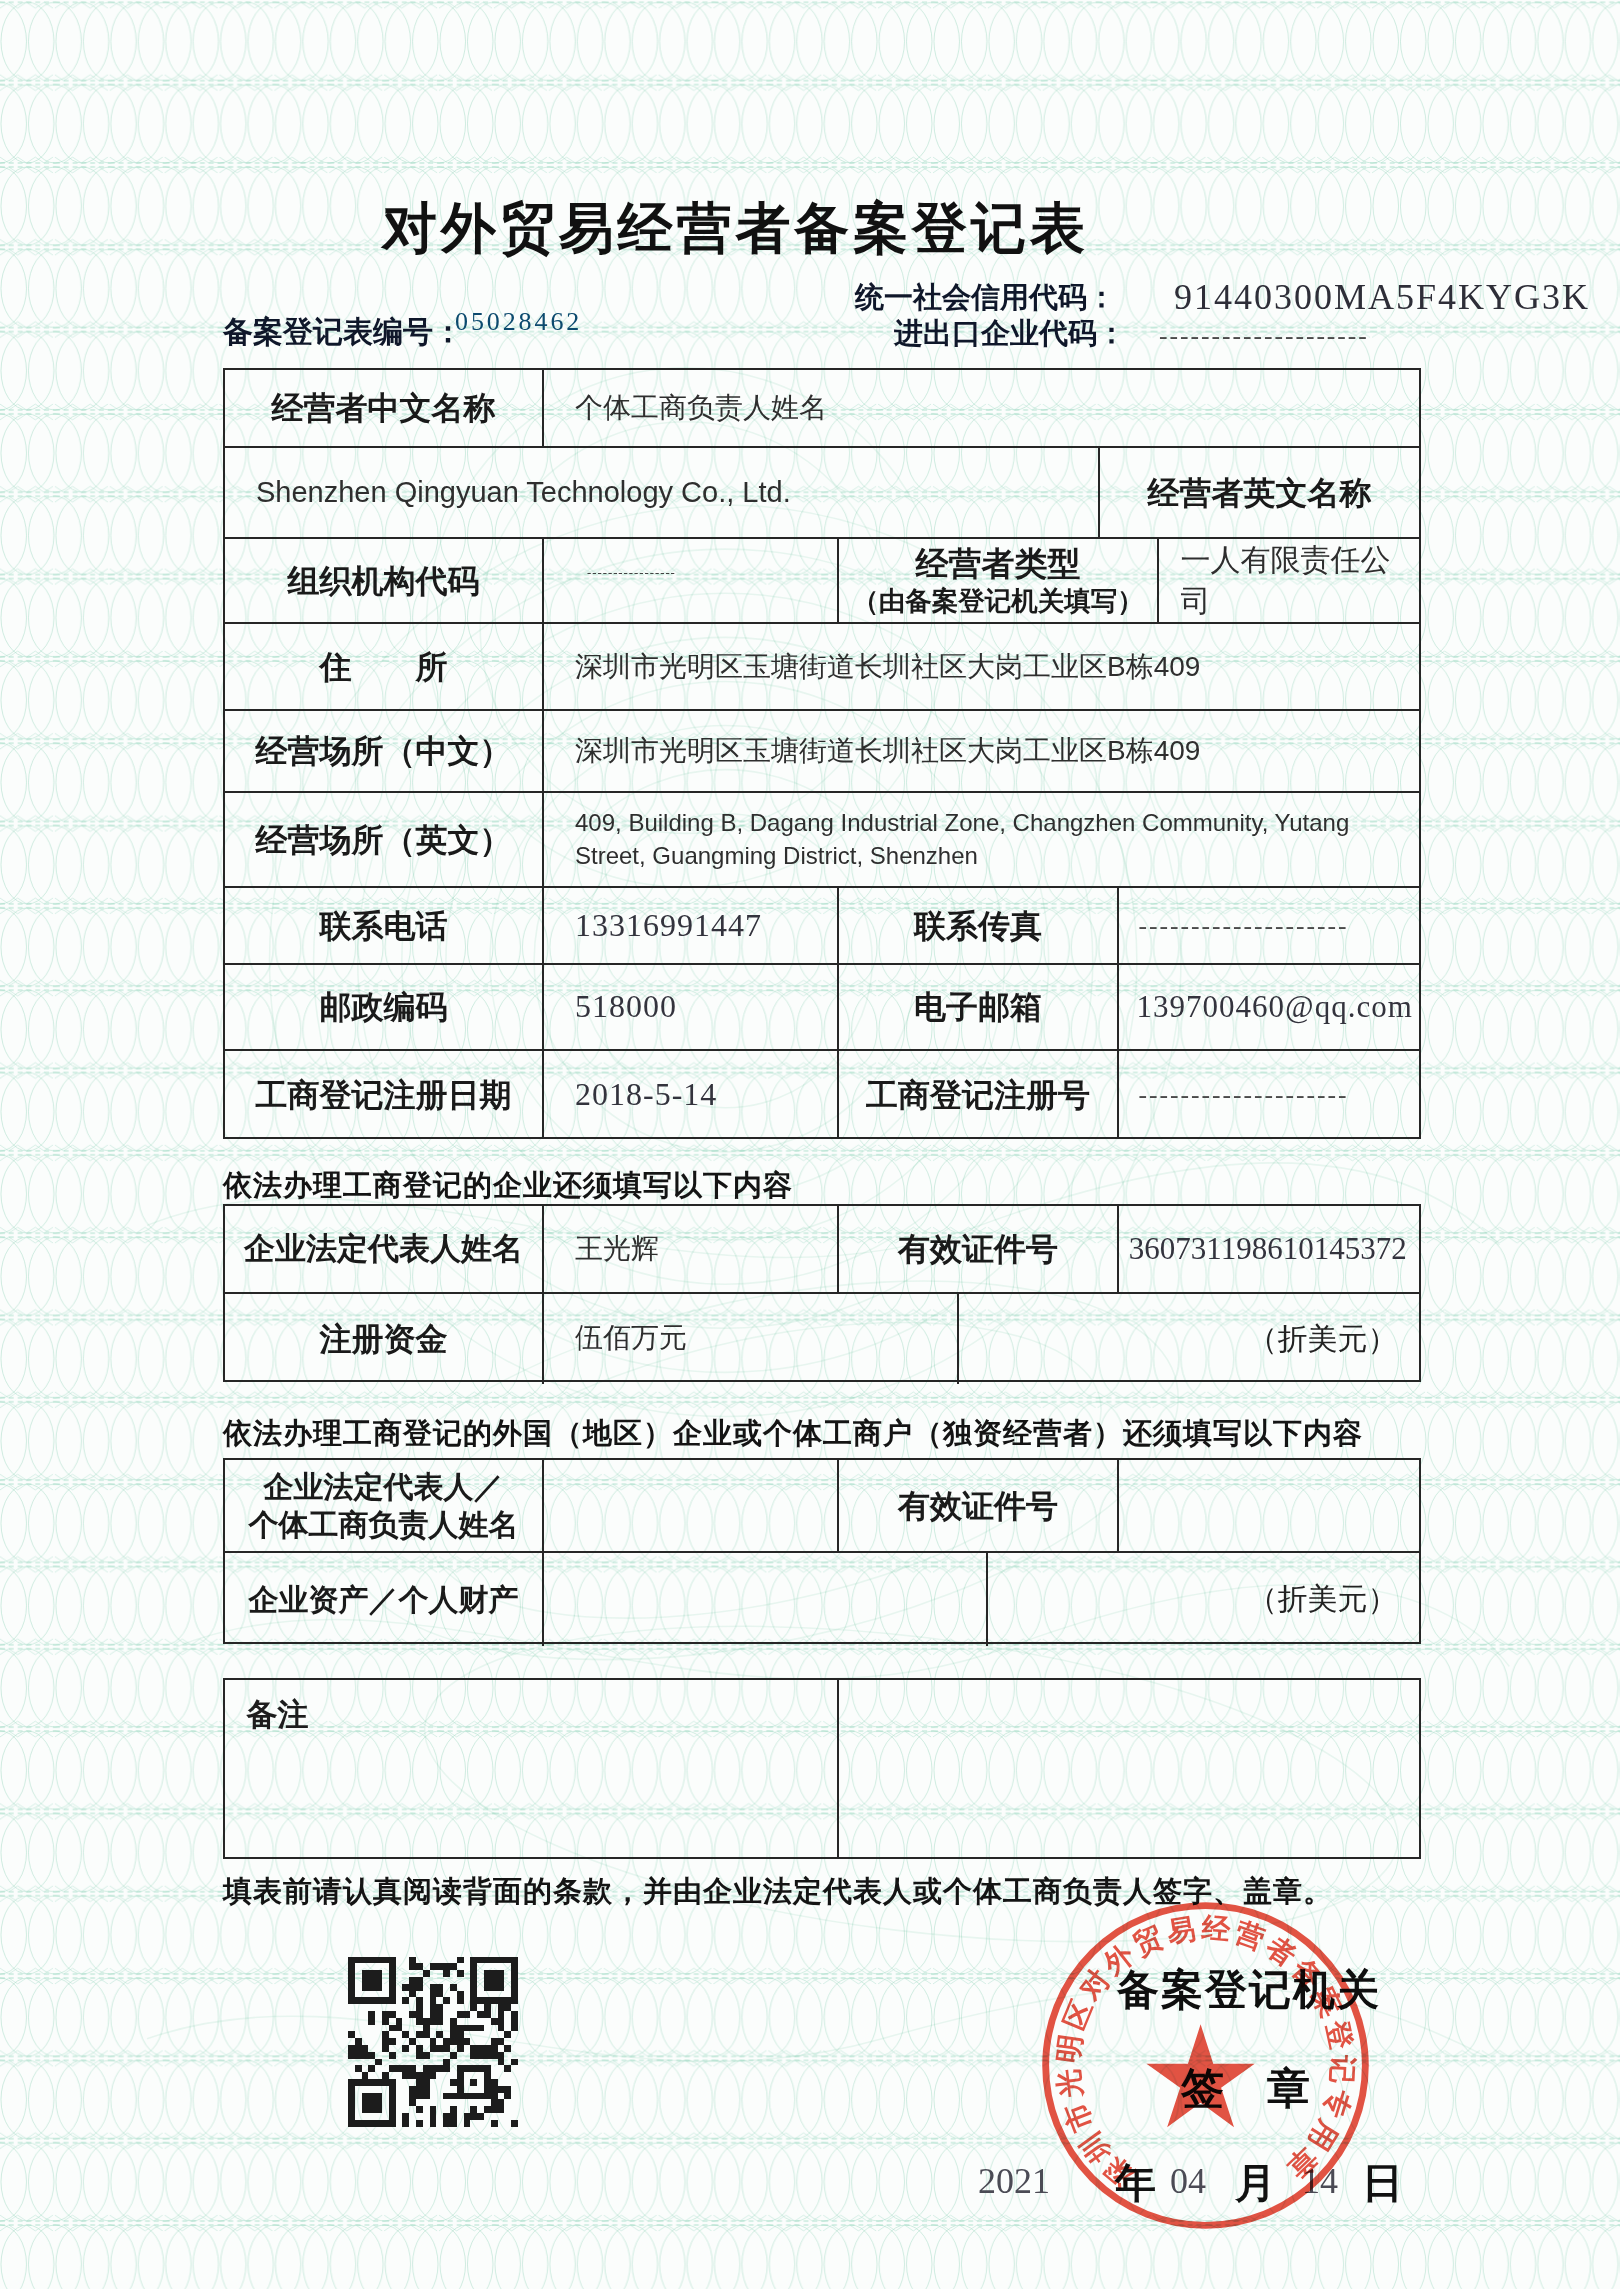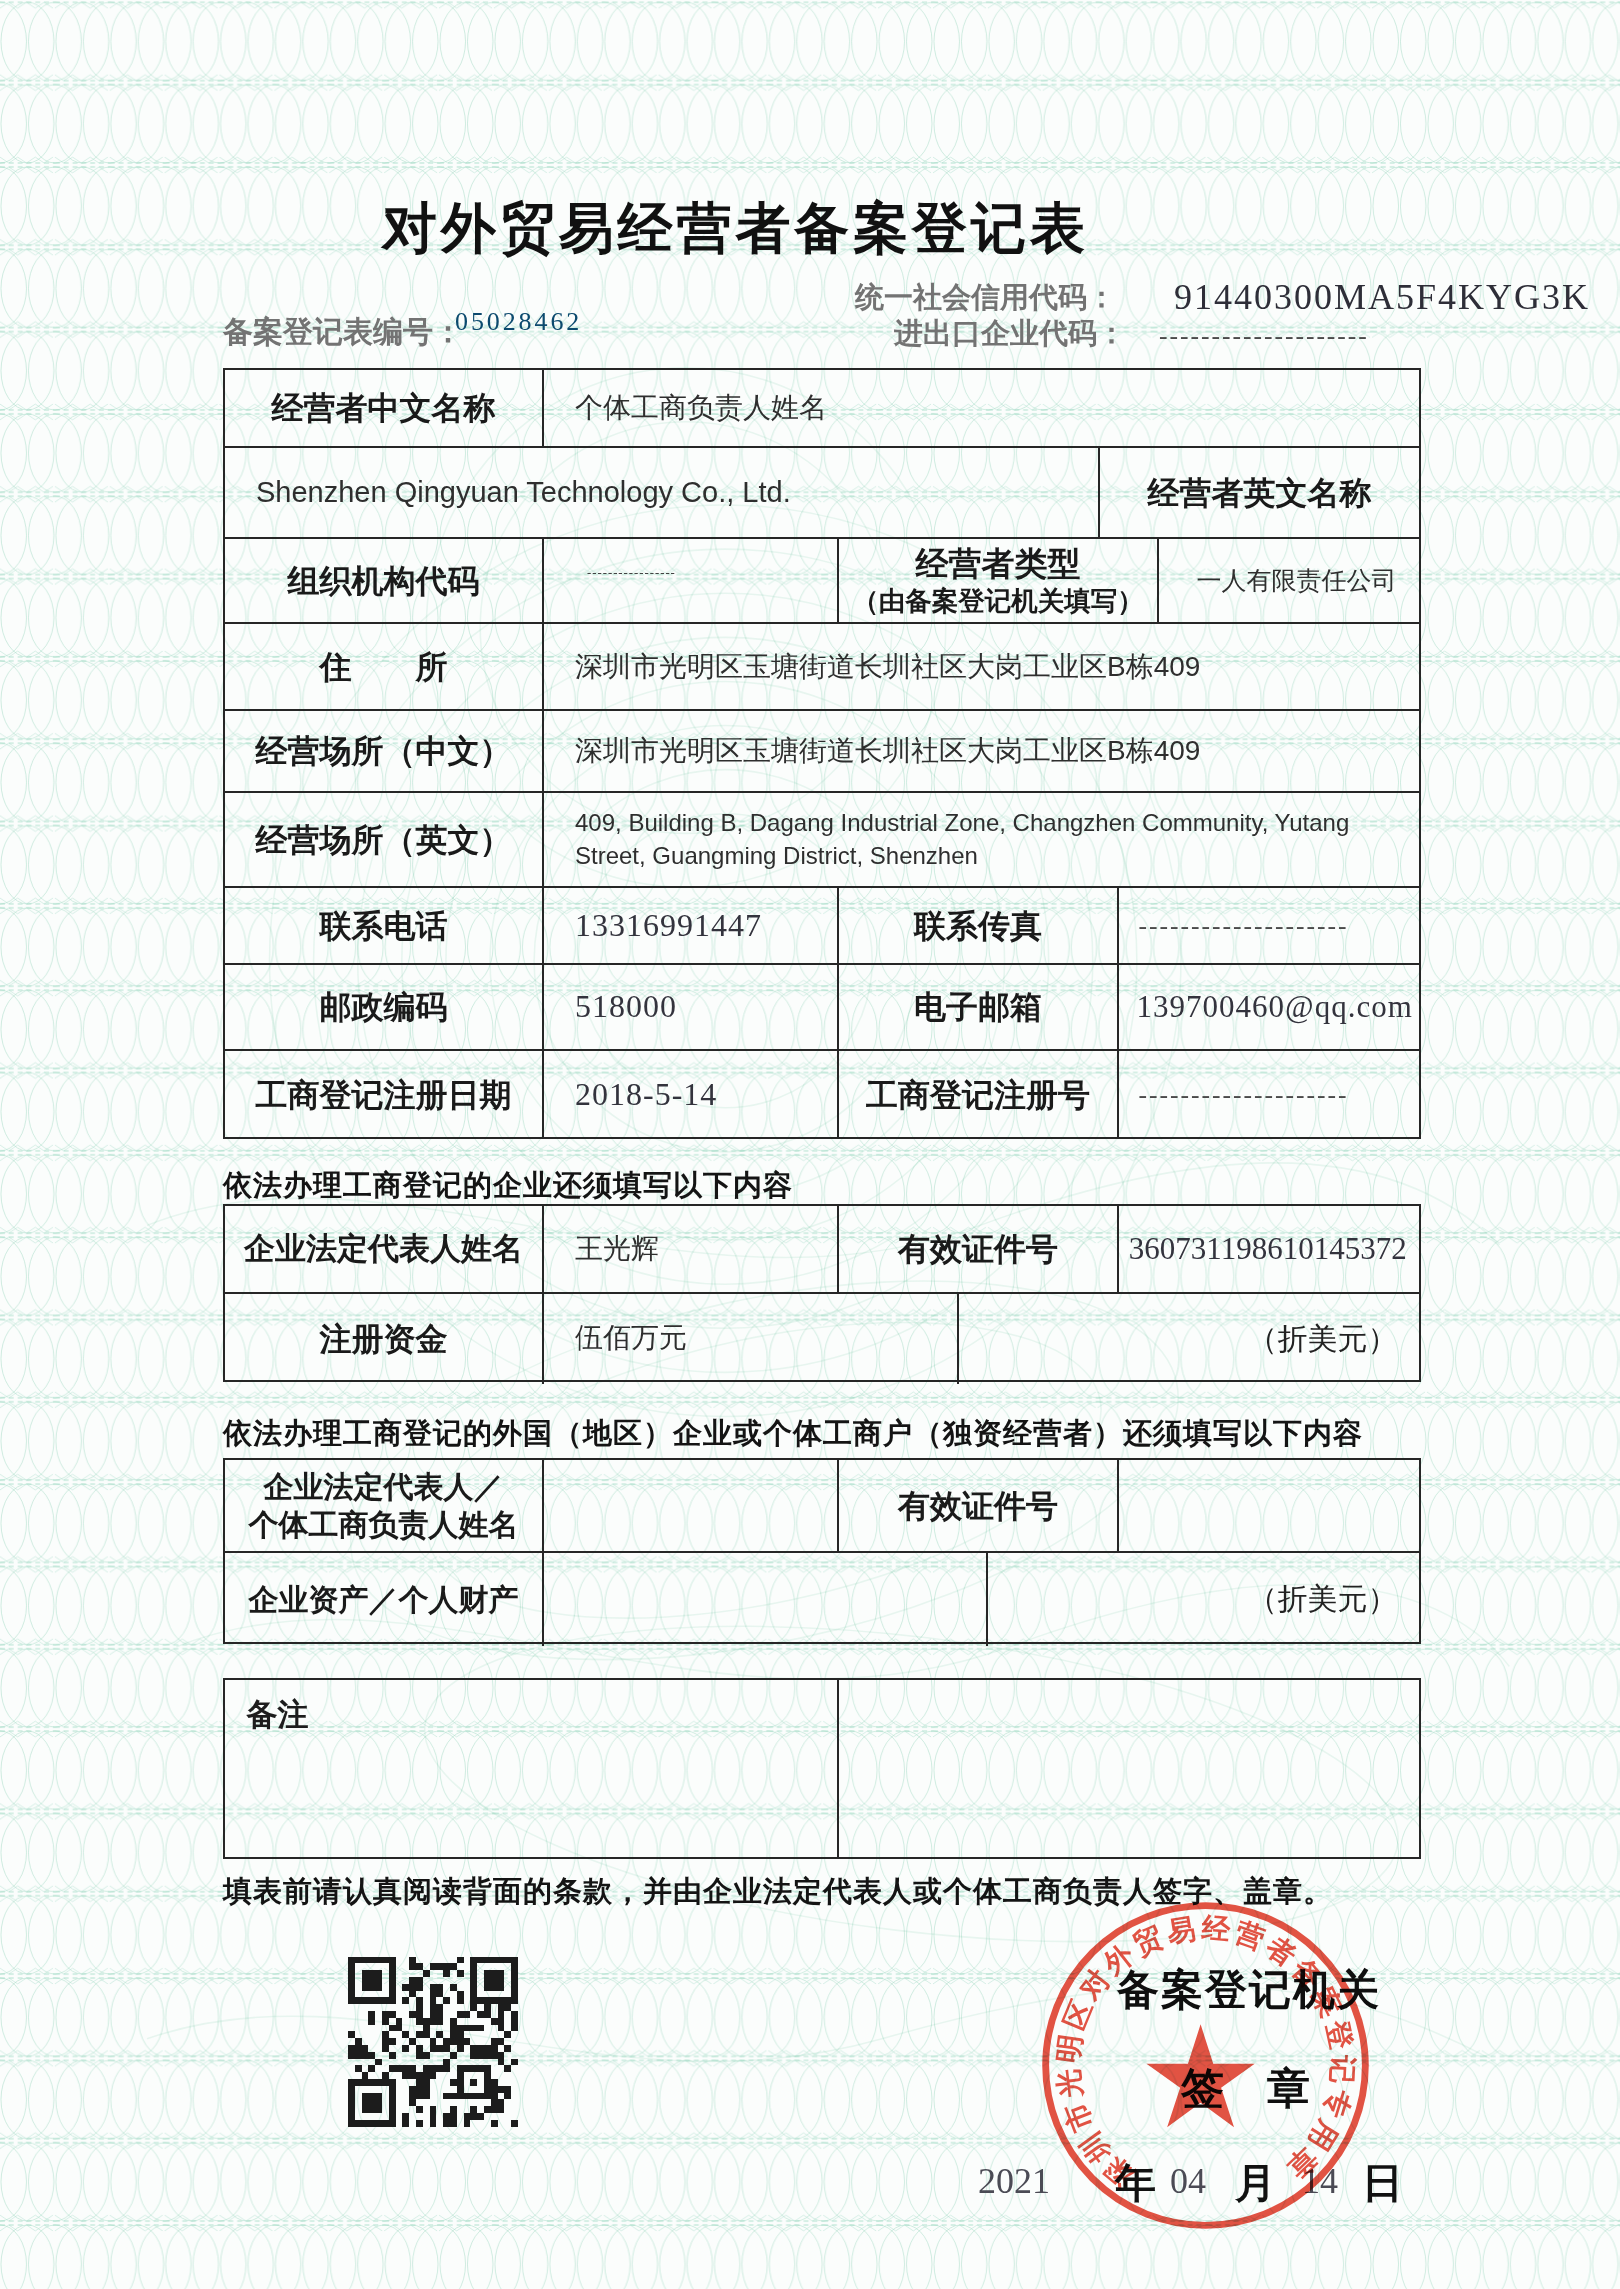--- a/index.html
+++ b/index.html
@@ -12,21 +12,21 @@
     font-family:"Liberation Sans","DejaVu Sans",sans-serif;
     color:#1d1d1d;
   }
   .wm{position:absolute;left:0;top:0;width:1620px;height:2290px;pointer-events:none;}
   .abs{position:absolute;}
   
   .title{
     position:absolute;left:382px;top:192px;
     font-size:55px;font-weight:bold;letter-spacing:3.9px;color:#111;
   }
-  .hlabel{font-weight:bold;font-size:29px;color:#737373;}
+  .hlabel{font-weight:bold;font-size:29px;color:#0f172a;}
   .serifval{font-family:"Liberation Serif","DejaVu Serif",serif;color:#2e2e38;}
   .credit{left:855px;top:278px;}
   .creditval{left:1174px;top:276px;font-size:36px;letter-spacing:2px;}
   .formno{left:223px;top:312px;font-size:30px;}
   .formnoval{left:455px;top:307px;font-size:26px;letter-spacing:2.9px;color:#0c4a6e;font-family:"Liberation Serif","DejaVu Serif",serif;}
   .iecode{left:894px;top:314px;}
   .dashval{font-family:"Liberation Serif","DejaVu Serif",serif;color:#4a4a4a;font-size:25.5px;letter-spacing:2px;white-space:nowrap;overflow:hidden;}
   .iedash{left:1159px;top:321px;width:245px;}
   
   .tbl{position:absolute;left:223px;width:1198px;border:2.9px solid #262626;box-sizing:border-box;background:transparent;}
@@ -115,21 +115,21 @@
     </div>
     <div class="tr" style="height:85px">
       <div class="tc lab w1">组织机构代码</div>
       <div class="tc w2 orgcell">
           <span class="minidash">-----------------</span>
         </div>
       <div class="tc lab w3" style="font-size:33px;flex-direction:column;justify-content:center;">
         <div>经营者类型</div>
         <div class="sub">（由备案登记机关填写）</div>
       </div>
-      <div class="tc val rest" style="font-size:25px;padding-left:21.6px;padding-right:10px;margin-left:16px;">一人有限责任公司</div>
+      <div class="tc val rest" style="font-size:30px;padding-left:21.6px;padding-right:10px;">一人有限责任公司</div>
     </div>
     <div class="tr" style="height:87px">
       <div class="tc lab w1">住　　所</div>
       <div class="tc val rest">深圳市光明区玉塘街道长圳社区大岗工业区B栋409</div>
     </div>
     <div class="tr" style="height:82px">
       <div class="tc lab w1">经营场所（中文）</div>
       <div class="tc val rest">深圳市光明区玉塘街道长圳社区大岗工业区B栋409</div>
     </div>
     <div class="tr" style="height:95px">

